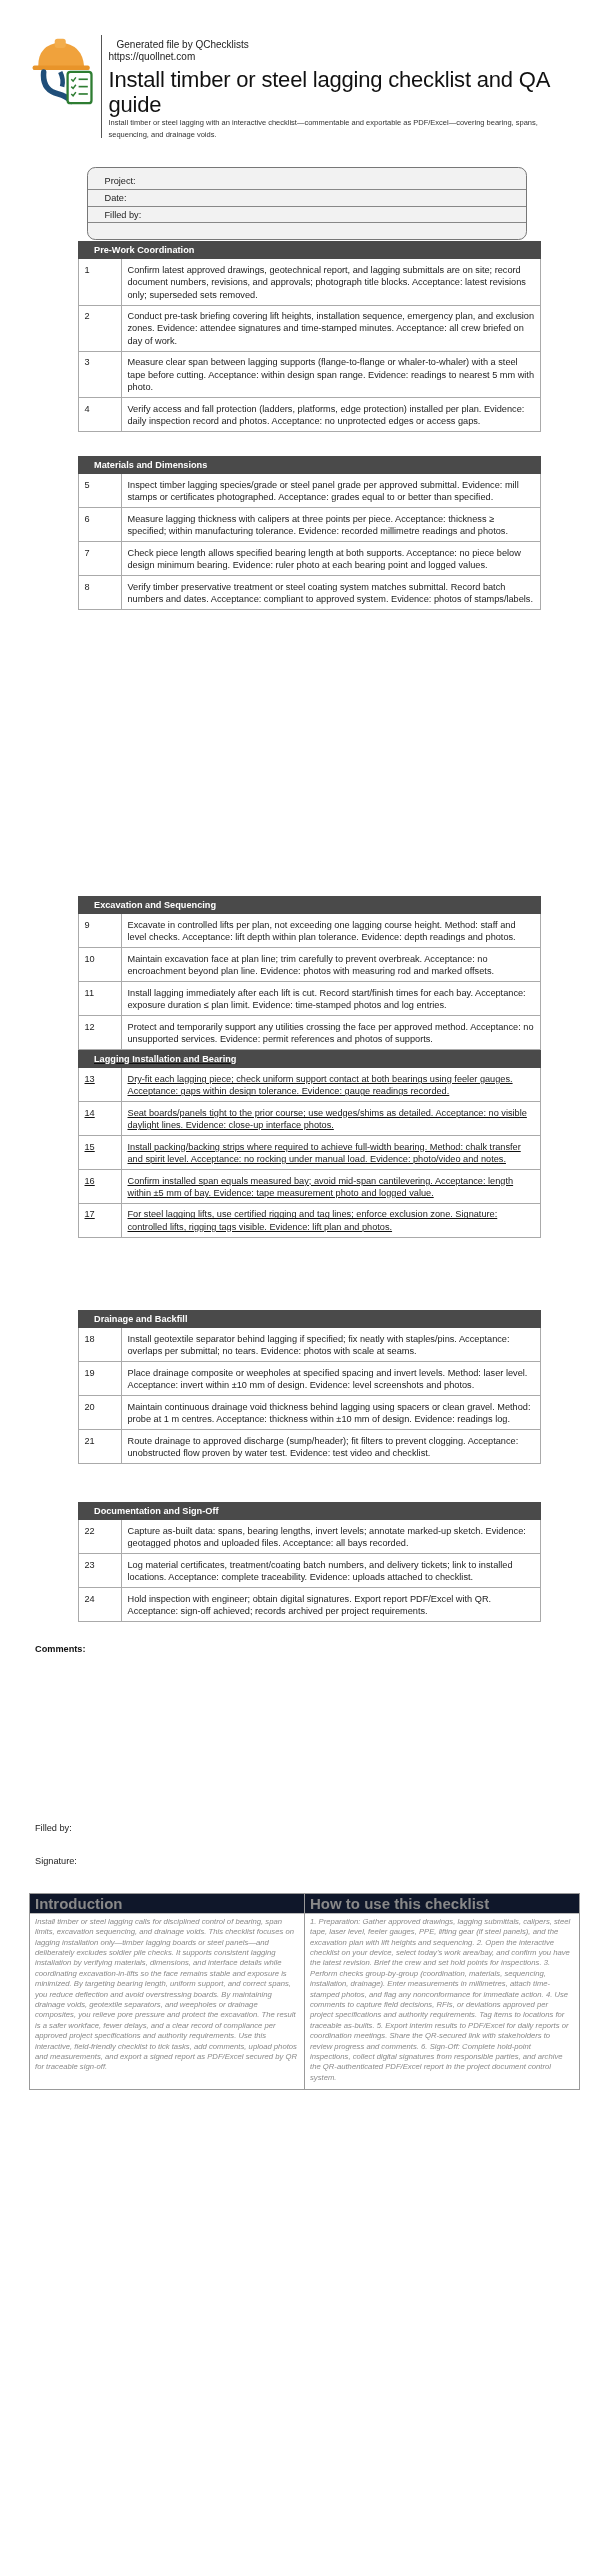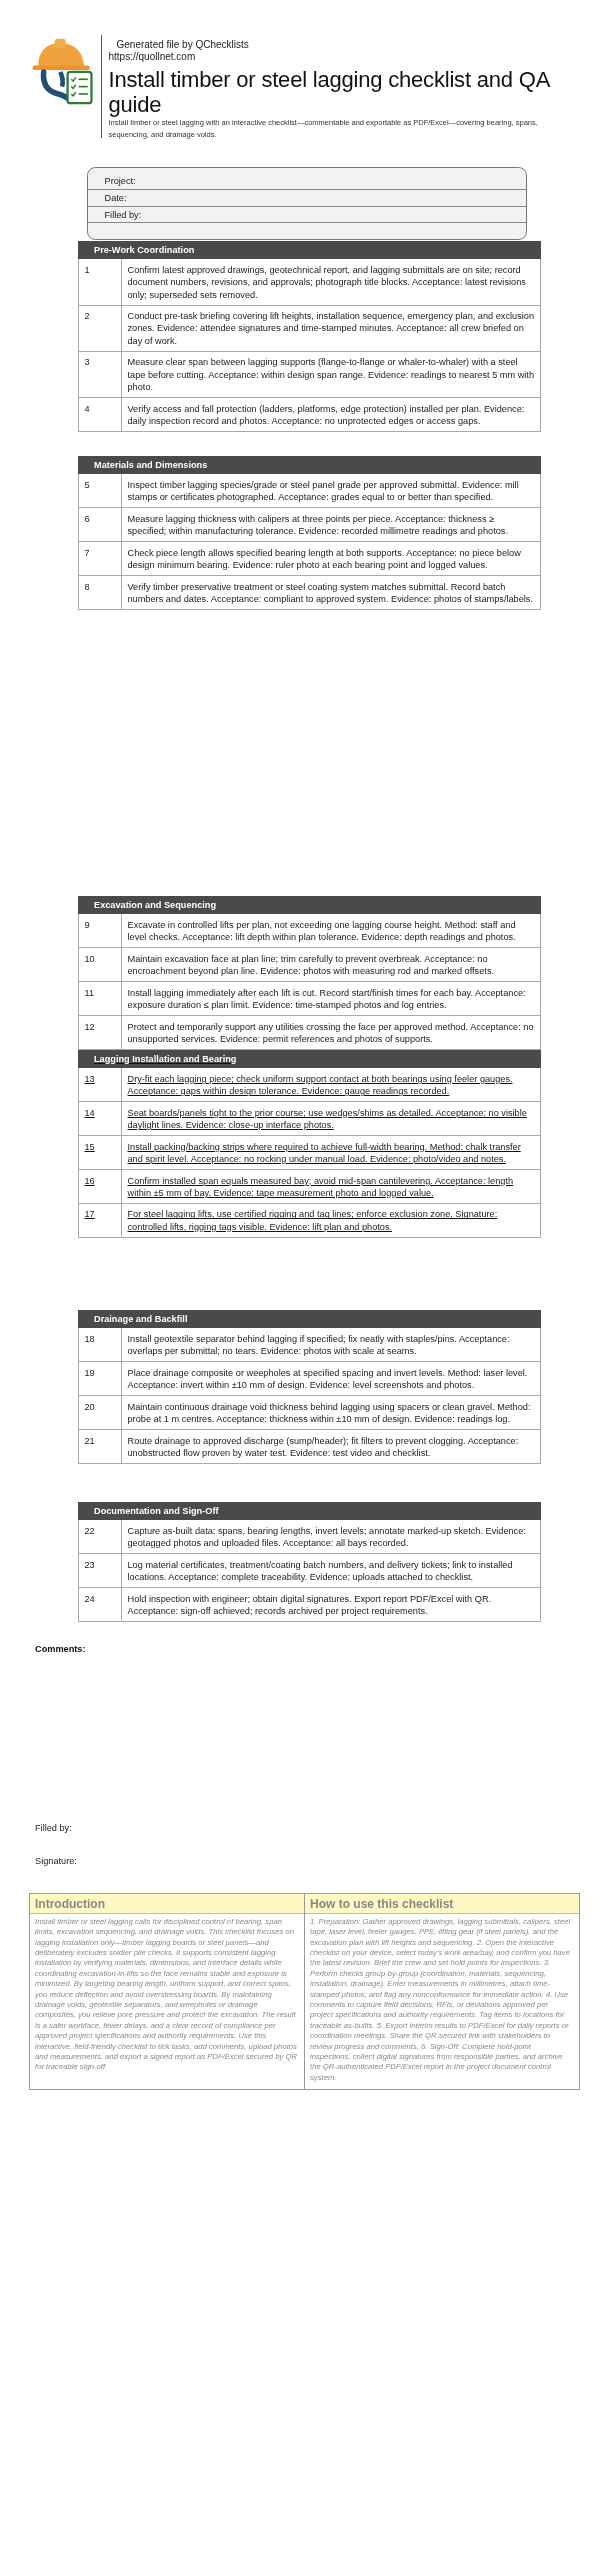--- a/index.html
+++ b/index.html
@@ -143,25 +143,25 @@
     position: absolute;
     left: 28.5px;
     top: 1850px;
     width: 551px;
     border: 0.9px solid #999;
     display: flex;
   }
   .bcol { flex: 1; }
   .bcol + .bcol { border-left: 0.9px solid #999; }
   .bhead {
-    background: #fef9c3;
+    background: #0f172a;
     border-bottom: 0.9px solid #bbb;
     color: #888;
     font-weight: bold;
-    font-size: 12px;
+    font-size: 15px;
     height: 20px;
     line-height: 20px;
     padding-left: 5.5px;
   }
   .bbody {
     font-size: 7.7px;
     line-height: 10.4px;
     color: #8a8a8a;
     padding: 2.8px 5.5px 5.5px 5.5px;
     font-style: italic;

